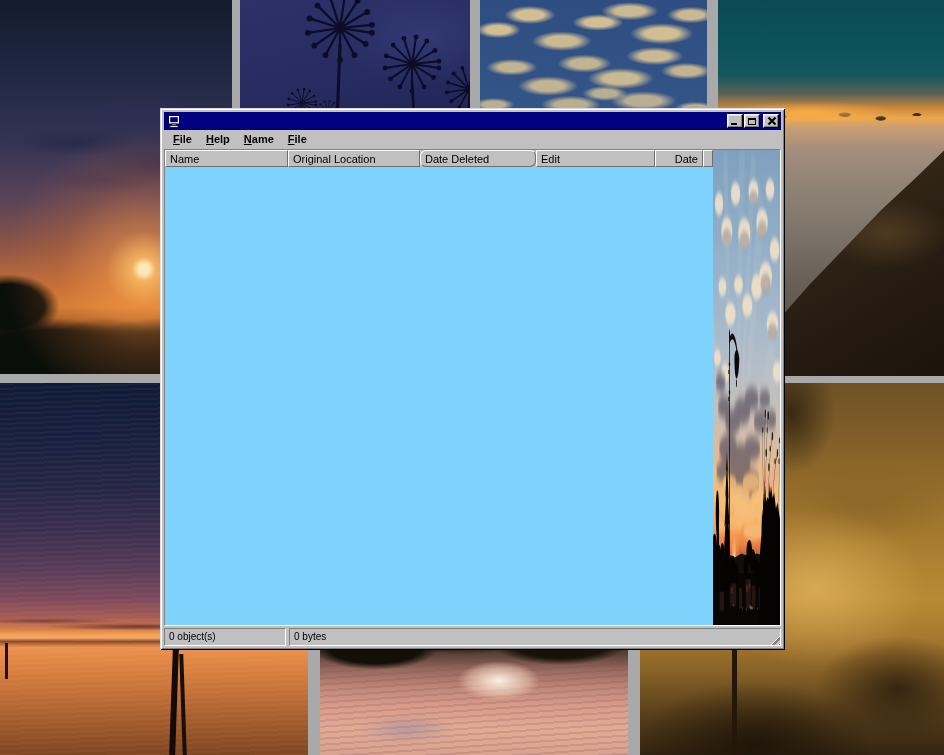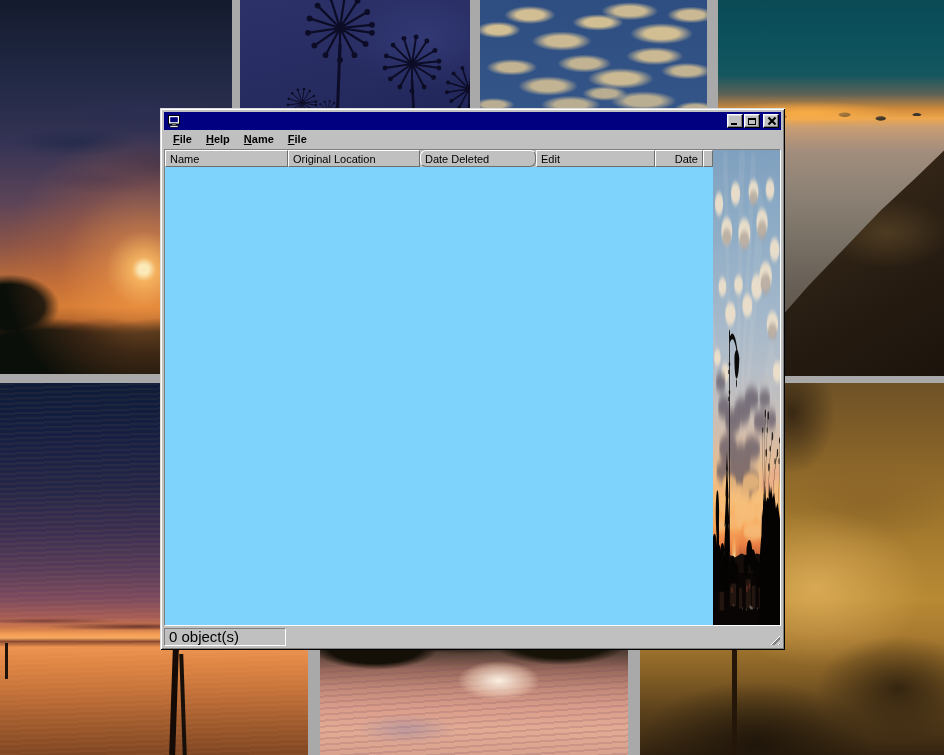--- a/index.html
+++ b/index.html
@@ -112,21 +112,21 @@
     border:1px solid;border-color:#fff #6e6e6e #6e6e6e #fff;overflow:hidden;white-space:nowrap;}
   .c1{width:123px;} .c2{width:132px;} .c3{width:116px;border-radius:6px;} .c4{width:119px;}
   .c5{width:48px;text-align:right;} .c6{flex:1;}
 
   .photo{flex:1;position:relative;overflow:hidden;background:
     linear-gradient(180deg,#7fa0bf 0%,#8aa9c4 12%,#97b1c8 24%,#a5b8ca 36%,#b4bdc8 46%,#c4bfbc 54%,#d8bca4 62%,#eebd88 69%,#f8bb70 74%,#f8a557 79%,#ea8144 83%,#b85a34 86%,#6e3526 88%,#241411 90%,#0a0504 94%,#030202 100%);}
   .photo svg{position:absolute;left:0;top:0;width:100%;height:100%;display:block;}
 
   .statusbar{height:18px;flex:0 0 auto;margin-top:2px;display:flex;gap:3px;position:relative;}
   .spanel{box-sizing:border-box;border:1px solid;border-color:#808080 #fff #fff #808080;
-    font-size:15px;line-height:15px;padding:0 4px;color:#000;overflow:hidden;white-space:nowrap;}
+    font-size:10px;line-height:15px;padding:0 4px;color:#000;overflow:hidden;white-space:nowrap;}
   .s1{width:122px;} .s2{flex:1;}
   .grip{position:absolute;right:1px;bottom:1px;width:12px;height:12px;
     clip-path:polygon(100% 0,0 100%,100% 100%);
     background:repeating-linear-gradient(135deg,#fff 0 1px,#808080 1px 3px,#c0c0c0 3px 5px);}
 </style>
 </head>
 <body>
 
 <div class="screen">
 
@@ -425,17 +425,18 @@
               <ellipse cx="604" cy="280" rx="5" ry="3"></ellipse>
                 <ellipse cx="600" cy="300" rx="5" ry="3"></ellipse>
             </g>
           </g>
         </svg>
       </div>
     </div>
 
     <div class="statusbar">
       <div class="spanel s1">0 object(s)</div>
+      <div class="spanel s2">0 bytes</div>
       <div class="grip"></div>
     </div>
 
   </div>
 </div>
 
 </body></html>

